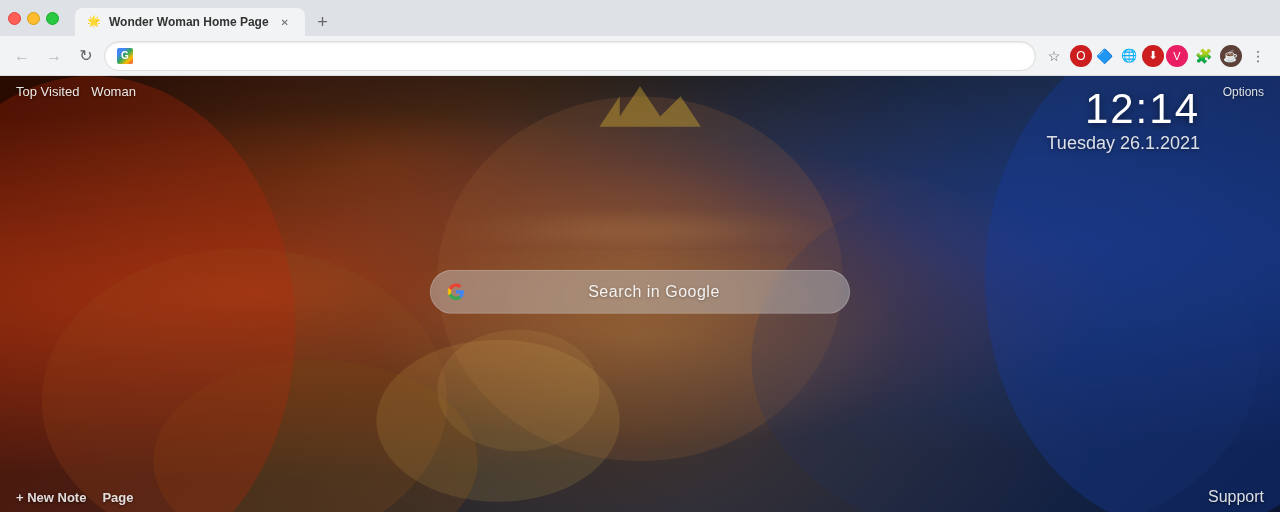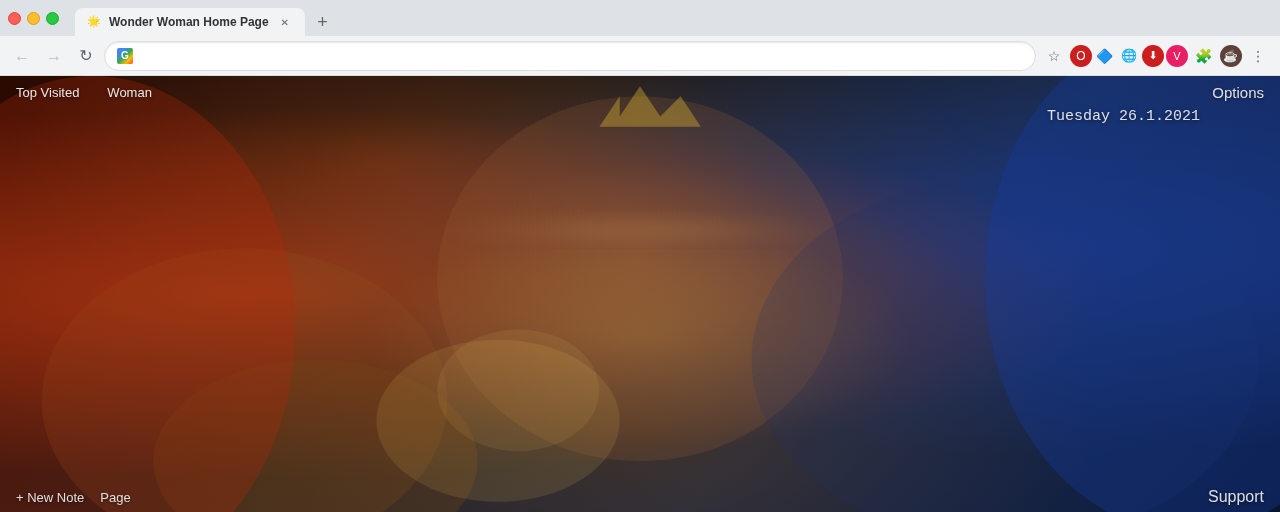--- a/index.html
+++ b/index.html
@@ -253,32 +253,32 @@
       top: 0;
       left: 0;
       right: 0;
       display: flex;
       align-items: center;
       padding: 8px 16px;
       z-index: 10;
     }
     .nt-nav-left {
       display: flex;
-      gap: 28px;
+      gap: 12px;
     }
     .nt-nav-link {
       color: rgba(255,255,255,0.9);
       font-size: 13px;
       cursor: pointer;
       text-shadow: 0 1px 3px rgba(0,0,0,0.5);
     }
     .nt-nav-right {
       margin-left: auto;
       color: rgba(255,255,255,0.85);
-      font-size: 15px;
+      font-size: 12px;
       cursor: pointer;
       text-shadow: 0 1px 3px rgba(0,0,0,0.5);
     }
 
     
     .clock-area {
       position: absolute;
       top: 12px;
       right: 80px;
       text-align: right;
@@ -286,25 +286,24 @@
     }
     .clock-time {
       font-size: 42px;
       font-weight: 300;
       color: white;
       text-shadow: 0 2px 8px rgba(0,0,0,0.6);
       letter-spacing: 2px;
       line-height: 1;
     }
     .clock-date {
-      font-size: 15px;
+      font-size: 18px;
       color: rgba(255,255,255,0.85);
       text-shadow: 0 1px 4px rgba(0,0,0,0.5);
-      margin-top: 20px;
-      font-family: Liberation Mono, monospace;
+      margin-top: 3px;
     }
 
     
     .search-container {
       position: absolute;
       top: 50%;
       left: 50%;
       transform: translate(-50%, -55%);
       z-index: 10;
       width: 420px;
@@ -354,20 +353,21 @@
     }
     .bottom-left {
       display: flex;
       gap: 16px;
     }
     .bottom-link {
       color: rgba(255,255,255,0.85);
       font-size: 13px;
       cursor: pointer;
       text-shadow: 0 1px 3px rgba(0,0,0,0.5);
+      font-weight: bold;
     }
     .bottom-right {
       margin-left: auto;
       color: rgba(255,255,255,0.85);
       font-size: 16px;
       cursor: pointer;
       text-shadow: 0 1px 3px rgba(0,0,0,0.5);
     }
   </style>
 </head>
@@ -467,23 +467,37 @@
 
     <div class="nt-nav">
       <div class="nt-nav-left">
         <span class="nt-nav-link">Top Visited</span>
         <span class="nt-nav-link">Woman</span>
       </div>
       <div class="nt-nav-right">Options</div>
     </div>
 
     <div class="clock-area">
+      <div class="clock-time">12:14</div>
       <div class="clock-date">Tuesday  26.1.2021</div>
     </div>
 
+    <div class="search-container">
+      <div class="search-bar">
+        <div class="search-g-icon">
+          <svg width="18" height="18" viewBox="0 0 24 24">
+            <path d="M22.56 12.25c0-.78-.07-1.53-.2-2.25H12v4.26h5.92c-.26 1.37-1.04 2.53-2.21 3.31v2.77h3.57c2.08-1.92 3.28-4.74 3.28-8.09z" fill="#4285F4"></path>
+            <path d="M12 23c2.97 0 5.46-.98 7.28-2.66l-3.57-2.77c-.98.66-2.23 1.06-3.71 1.06-2.86 0-5.29-1.93-6.16-4.53H2.18v2.84C3.99 20.53 7.7 23 12 23z" fill="#34A853"></path>
+            <path d="M5.84 14.09c-.22-.66-.35-1.36-.35-2.09s.13-1.43.35-2.09V7.07H2.18C1.43 8.55 1 10.22 1 12s.43 3.45 1.18 4.93l2.85-2.22.81-.62z" fill="#FBBC05"></path>
+            <path d="M12 5.38c1.62 0 3.06.56 4.21 1.64l3.15-3.15C17.45 2.09 14.97 1 12 1 7.7 1 3.99 3.47 2.18 7.07l3.66 2.84c.87-2.6 3.3-4.53 6.16-4.53z" fill="#EA4335"></path>
+          </svg>
+        </div>
+        <div class="search-input-fake">Search in  Google</div>
+      </div>
+    </div>
 
     <div class="bottom-bar">
       <div class="bottom-left">
         <span class="bottom-link">+ New Note</span>
         <span class="bottom-link">Page</span>
       </div>
       <div class="bottom-right">Support</div>
     </div>
   </div>
 

